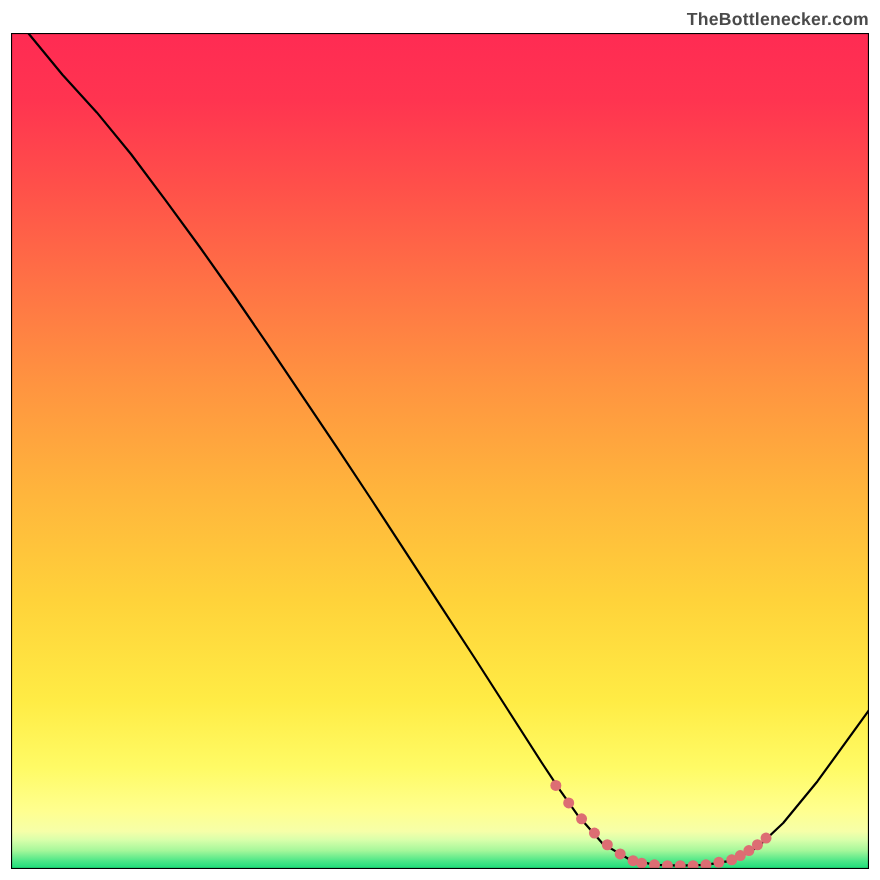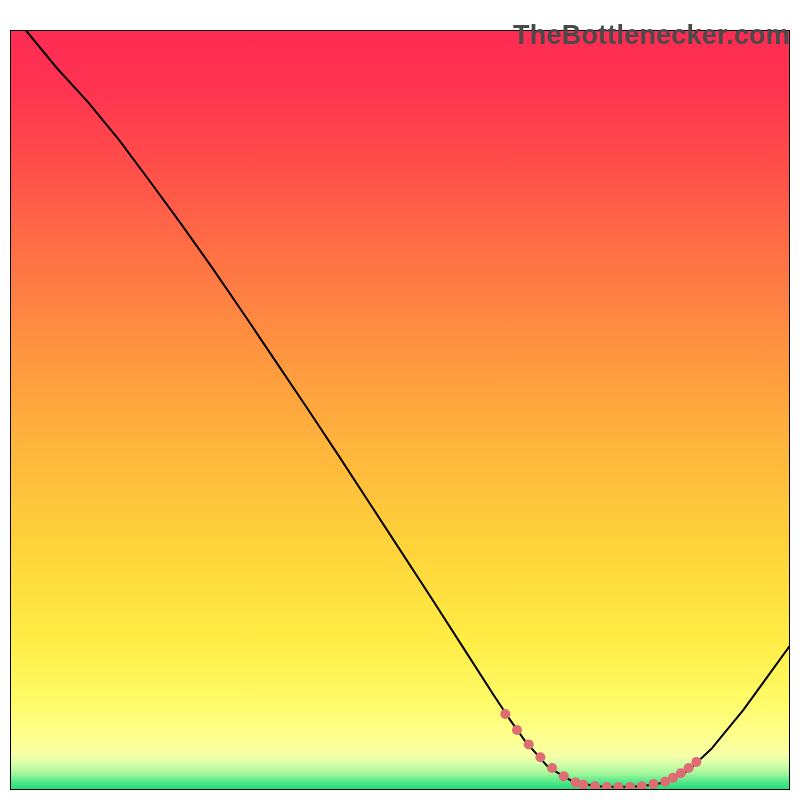--- a/index.html
+++ b/index.html
@@ -11,23 +11,23 @@
     background: #ffffff;
     font-family: Arial, Helvetica, sans-serif;
   }
   .container {
     position: relative;
     width: 800px;
     height: 800px;
   }
   .watermark {
     position: absolute;
-    top: 20px;
+    top: 10px;
     right: 10px;
-    font-size: 27px;
+    font-size: 16px;
     font-weight: bold;
     color: #4a4a4a;
     letter-spacing: 0.2px;
     z-index: 20;
   }
   .chart-area {
     position: absolute;
     left: 10px;
     top: 30px;
     width: 780px;

